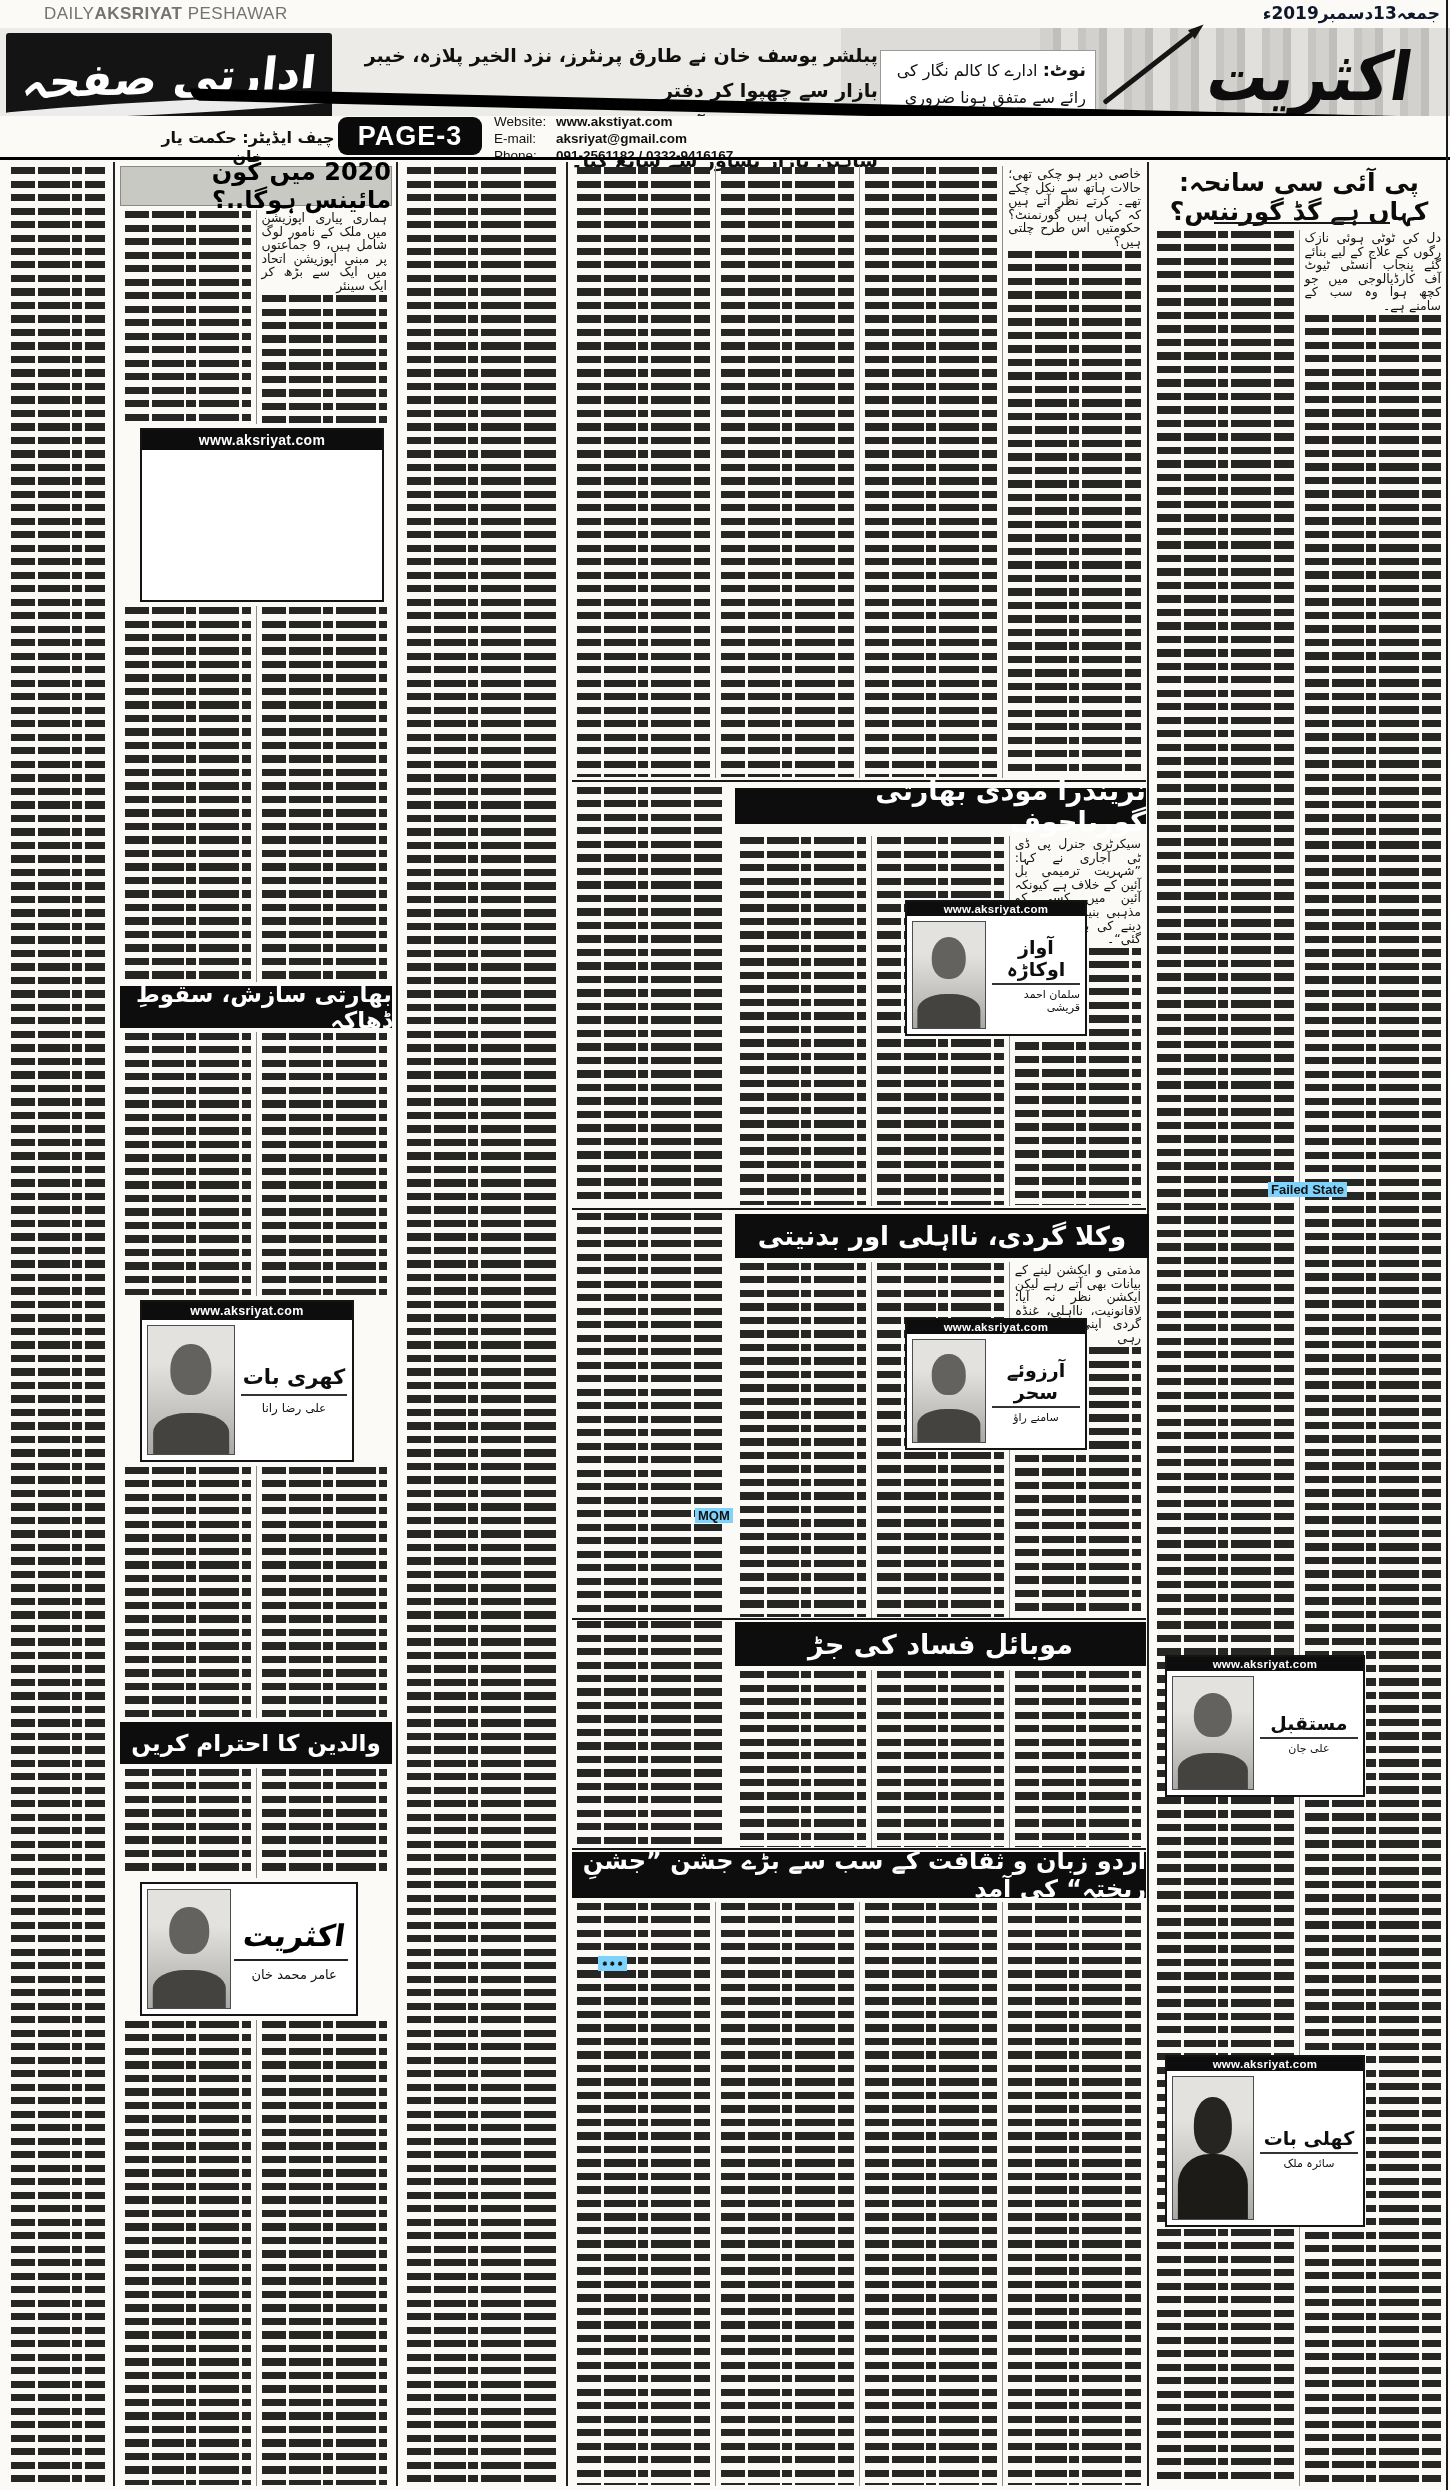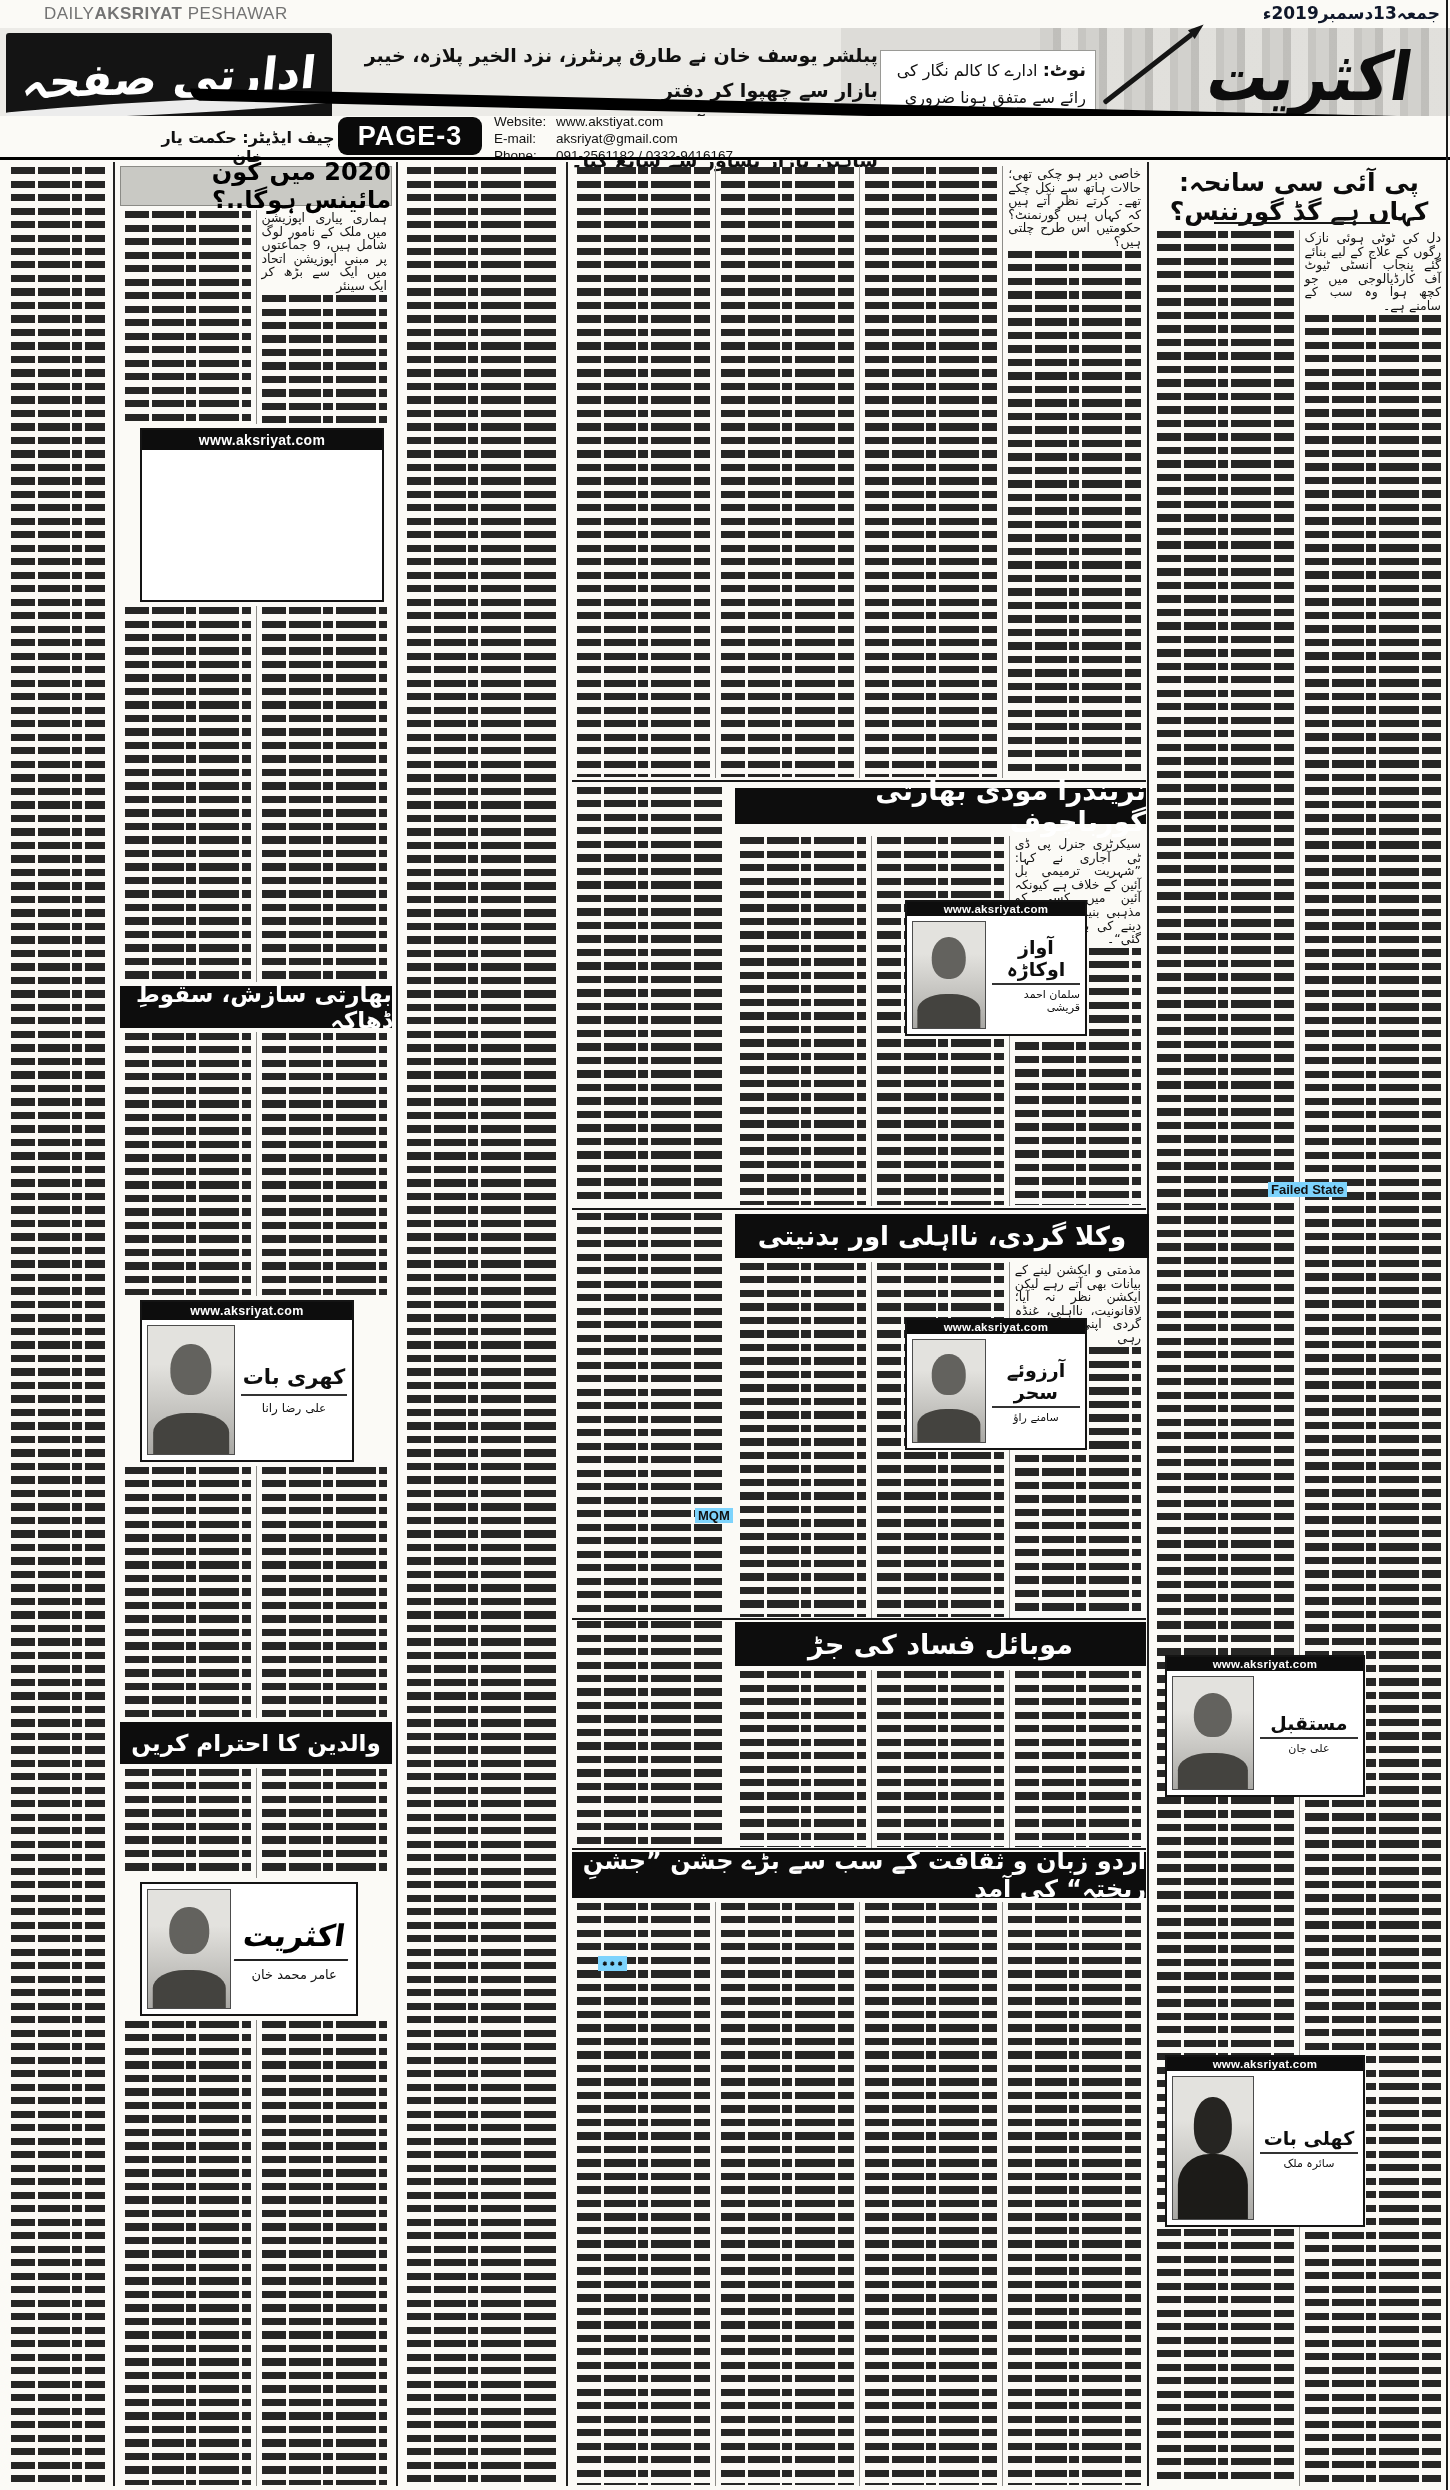--- a/index.html
+++ b/index.html
@@ -33,21 +33,21 @@
               border-top:5px solid transparent; border-bottom:6px solid transparent; }
   .swoosh { left:190px; top:103px; width:1270px; height:12px; background:#000;
               border-radius:0 0 0 34px; transform:rotate(1.3deg); }
   .subrow { left:0; top:116px; width:1450px; height:42px; background:#fbfaf6; }
   .chief { left:160px; top:128px; width:176px; font-size:16px; font-weight:bold; color:#111; text-align:center; }
   .page-badge { left:338px; top:117px; width:144px; height:38px; background:#0a0a0a; border-radius:9px;
               color:#fff; font-weight:bold; font-size:27px; letter-spacing:1px; display:flex; align-items:center; justify-content:center; }
   .contact { left:494px; top:114px; font-size:13.5px; color:#111; line-height:1.05rem; }
   .contact .row { display:flex; }
   .contact .lbl { width:62px; font-weight:normal; }
-  .contact .val { font-weight:normal; }
+  .contact .val { font-weight:bold; }
   .main-rule { left:0; top:157px; width:1450px; height:3px; background:#000; }
   .right-edge { left:1446px; top:0; width:2px; height:2490px; background:#1a1a1a; }
 
   
   .vrule { position:absolute; width:2px; background:#222; }
   .hrule { position:absolute; height:2px; background:#181818; }
 
   
   .tx { flex:1; min-height:20px;
     background-image:

